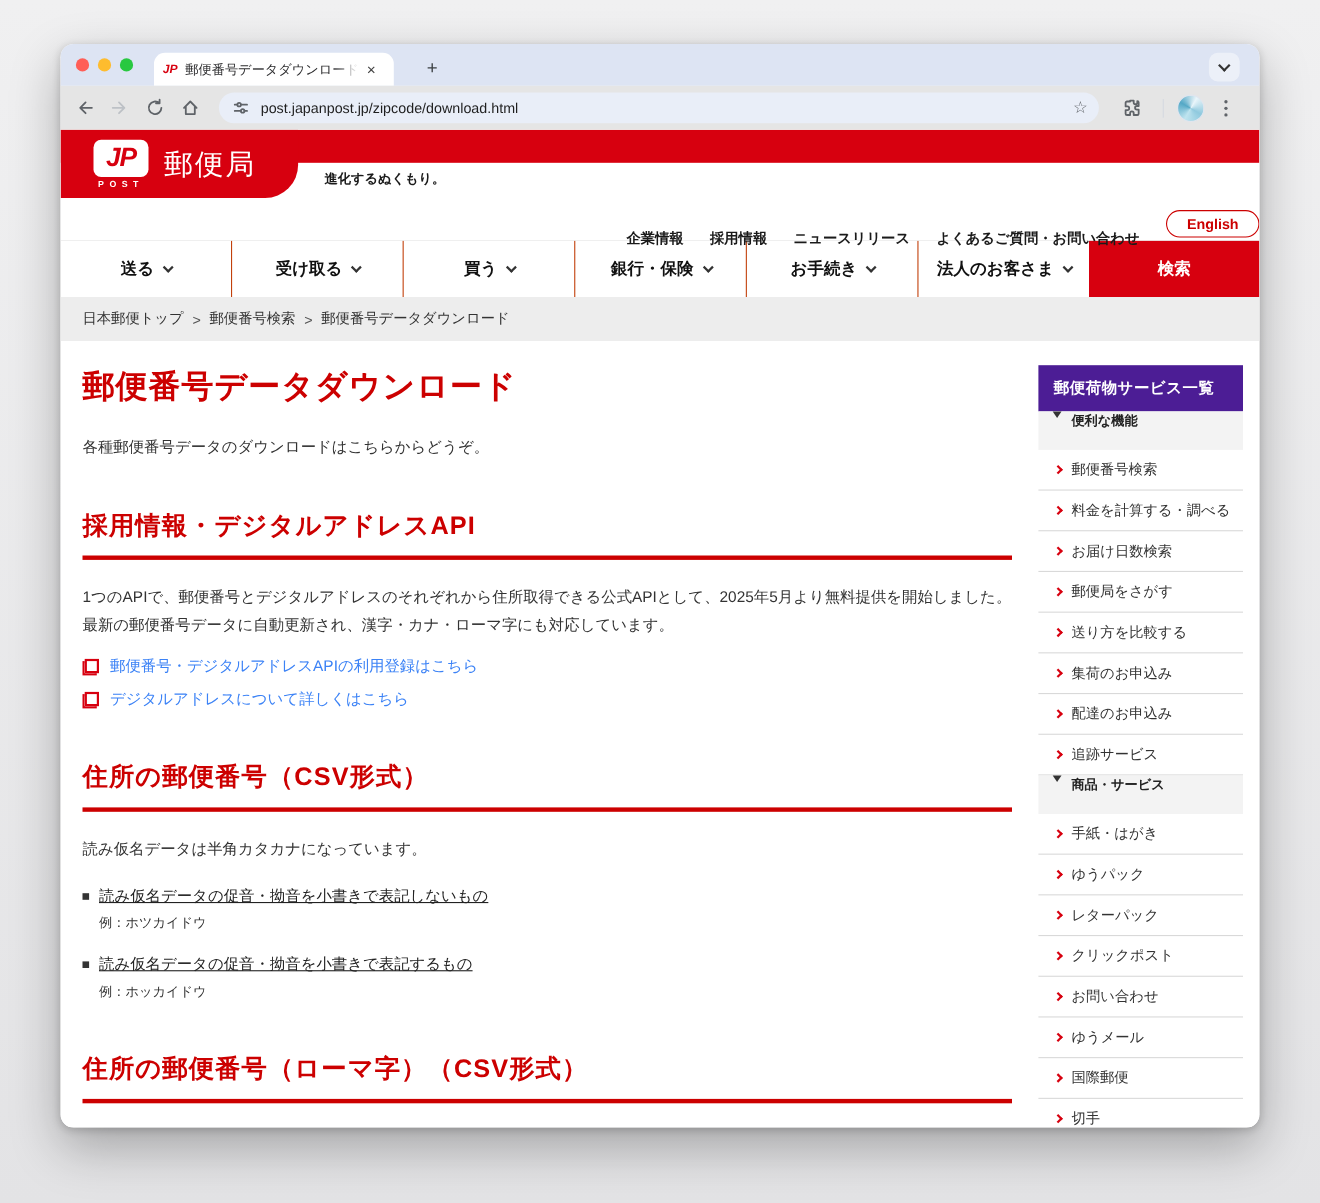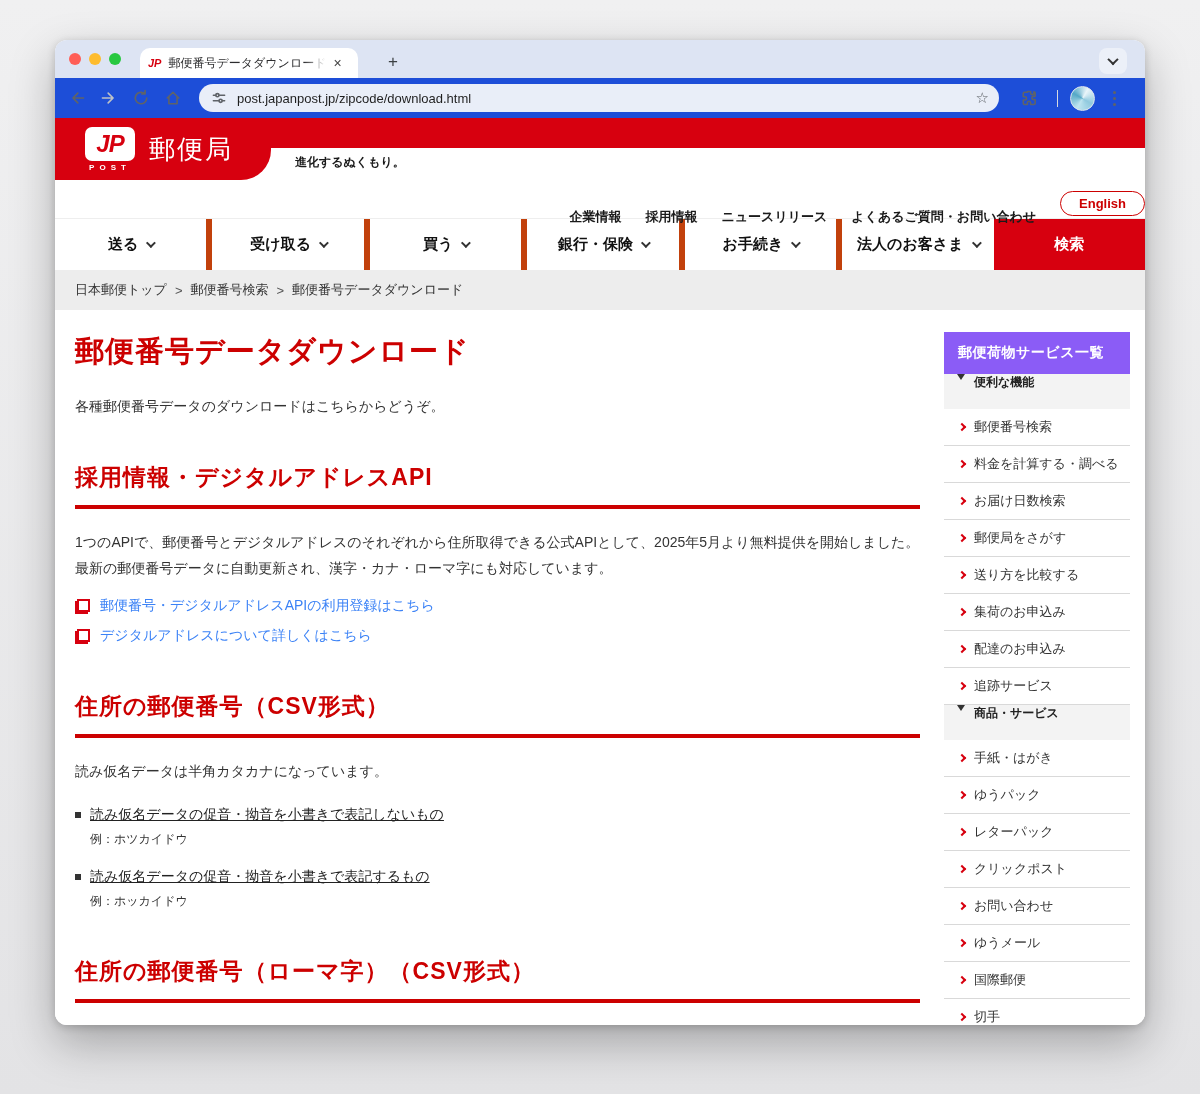--- a/index.html
+++ b/index.html
@@ -34,21 +34,21 @@
   .tab-title { font-size:12px; color:#2c2c2e; white-space:nowrap; overflow:hidden; width:158px;
     -webkit-mask-image:linear-gradient(90deg,#000 86%,transparent); mask-image:linear-gradient(90deg,#000 86%,transparent); }
   .tab-close { font-size:14px; color:#444; cursor:default; }
   .newtab { position:absolute; left:325px; top:9px; width:26px; height:26px; border-radius:50%;
     display:flex; align-items:center; justify-content:center; font-size:17px; color:#3c4043; }
   .tabsearch { position:absolute; right:18px; top:8px; width:28px; height:26px; border-radius:8px;
     background:rgba(255,255,255,.45); display:flex; align-items:center; justify-content:center; }
   .chev-down { width:8px; height:8px; border-right:2px solid #333; border-bottom:2px solid #333;
     transform:rotate(45deg) translate(-1px,-1px); }
 
-  .toolbar { position:relative; height:40px; background:#1d4ed8; display:flex; align-items:center; }
+  .toolbar { position:relative; height:40px; background:#e5e5e5; display:flex; align-items:center; }
   .nav-ico { width:32px; height:32px; display:flex; align-items:center; justify-content:center; flex:0 0 auto; }
   .nav-ico svg { stroke:#5f6368; fill:none; stroke-width:2; stroke-linecap:round; stroke-linejoin:round; }
   .nav-ico.disabled svg { stroke:#bdc1c6; }
   .toolbar .spacer-s { width:6px; }
   .urlbar {
     height:28px; width:800px; margin-left:10px; background:#e9eef8; border-radius:14px;
     display:flex; align-items:center; padding:0 10px; gap:8px;
   }
   .url-text { font-size:13px; color:#1f1f1f; flex:1; white-space:nowrap; overflow:hidden; }
   .star { font-size:15px; color:#5f6368; }
@@ -73,21 +73,21 @@
   .jp-post { color:#fff; font-size:8px; font-weight:bold; letter-spacing:5px; margin-top:2px; }
   .logo-office { color:#fff; font-size:26px; font-weight:normal; letter-spacing:2px; }
   .tagline { position:absolute; left:240px; top:36px; font-size:12px; font-weight:bold; color:#1a1a1a; }
   .utility { position:absolute; right:0; top:62px; display:flex; align-items:center; gap:24px; }
   .utility .ulink { font-size:13px; font-weight:bold; color:#1a1a1a; white-space:nowrap; cursor:pointer;margin-top:28px; }
   .english-btn { border:1px solid #cc0000; color:#cc0000; background:#fff; font-size:13px; font-weight:bold;
     border-radius:14px; padding:4px 18px; cursor:pointer; }
 
   .mainnav { display:flex; height:52px; border-top:1px solid #eee; }
   .mainnav .nav-item { flex:1; display:flex; align-items:center; justify-content:center; gap:8px;
-    font-size:15px; font-weight:bold; color:#111; border-left:6px solid #c2410c; white-space:nowrap; cursor:pointer; }
+    font-size:15px; font-weight:bold; color:#111; border-left:1px solid #c2410c; white-space:nowrap; cursor:pointer; }
   .mainnav .nav-item:first-child { border-left:none; }
   .nav-chev { width:7px; height:7px; border-right:2px solid #333; border-bottom:2px solid #333;
     transform:rotate(45deg) translateY(-2px); }
   .nav-item.search { background:#d7000f; color:#fff; border-left:none; }
 
   .breadcrumb { height:40px; background:#ededed; display:flex; align-items:center; padding-left:20px;
     font-size:13px; color:#333; gap:8px; }
   .breadcrumb .crumb { cursor:pointer; }
   .breadcrumb .sep { color:#555; }
 
@@ -108,21 +108,21 @@
   .section { margin-top:46px; }
   .bullets { margin-top:22px; }
   .bullet-item { margin-bottom:20px; }
   .bullet-line { display:flex; align-items:center; gap:9px; }
   .sq { width:6px; height:6px; background:#333; flex:0 0 auto; }
   .bullet-link { font-size:14px; color:#222; text-decoration:underline; cursor:pointer; }
   .example { font-size:12px; color:#333; margin:7px 0 0 15px; }
 
   
   .sidebar { width:186px; flex:0 0 auto; }
-  .sb-header { background:#8b5cf6; color:#fff; font-size:14px; font-weight:bold; height:42px;
+  .sb-header { background:#4c1d95; color:#fff; font-size:14px; font-weight:bold; height:42px;
     display:flex; align-items:center; padding-left:14px; letter-spacing:.5px; }
   .sb-section { background:#f3f3f3; height:35px; display:flex; align-items:flex-start; gap:9px;
     padding-left:13px; font-size:12px; font-weight:bold; color:#222; cursor:pointer; }
   .tri-down { width:0; height:0; border-left:4px solid transparent; border-right:4px solid transparent;
     border-top:6px solid #333; }
   .sb-item { height:37px; display:flex; align-items:center; gap:9px; padding-left:15px;
     border-bottom:1px solid #d9d9d9; font-size:13px; color:#333; cursor:pointer; white-space:nowrap; }
   .chev-r { width:6px; height:6px; border-top:2px solid #d7000f; border-right:2px solid #d7000f;
     transform:rotate(45deg); flex:0 0 auto; }
 </style>

